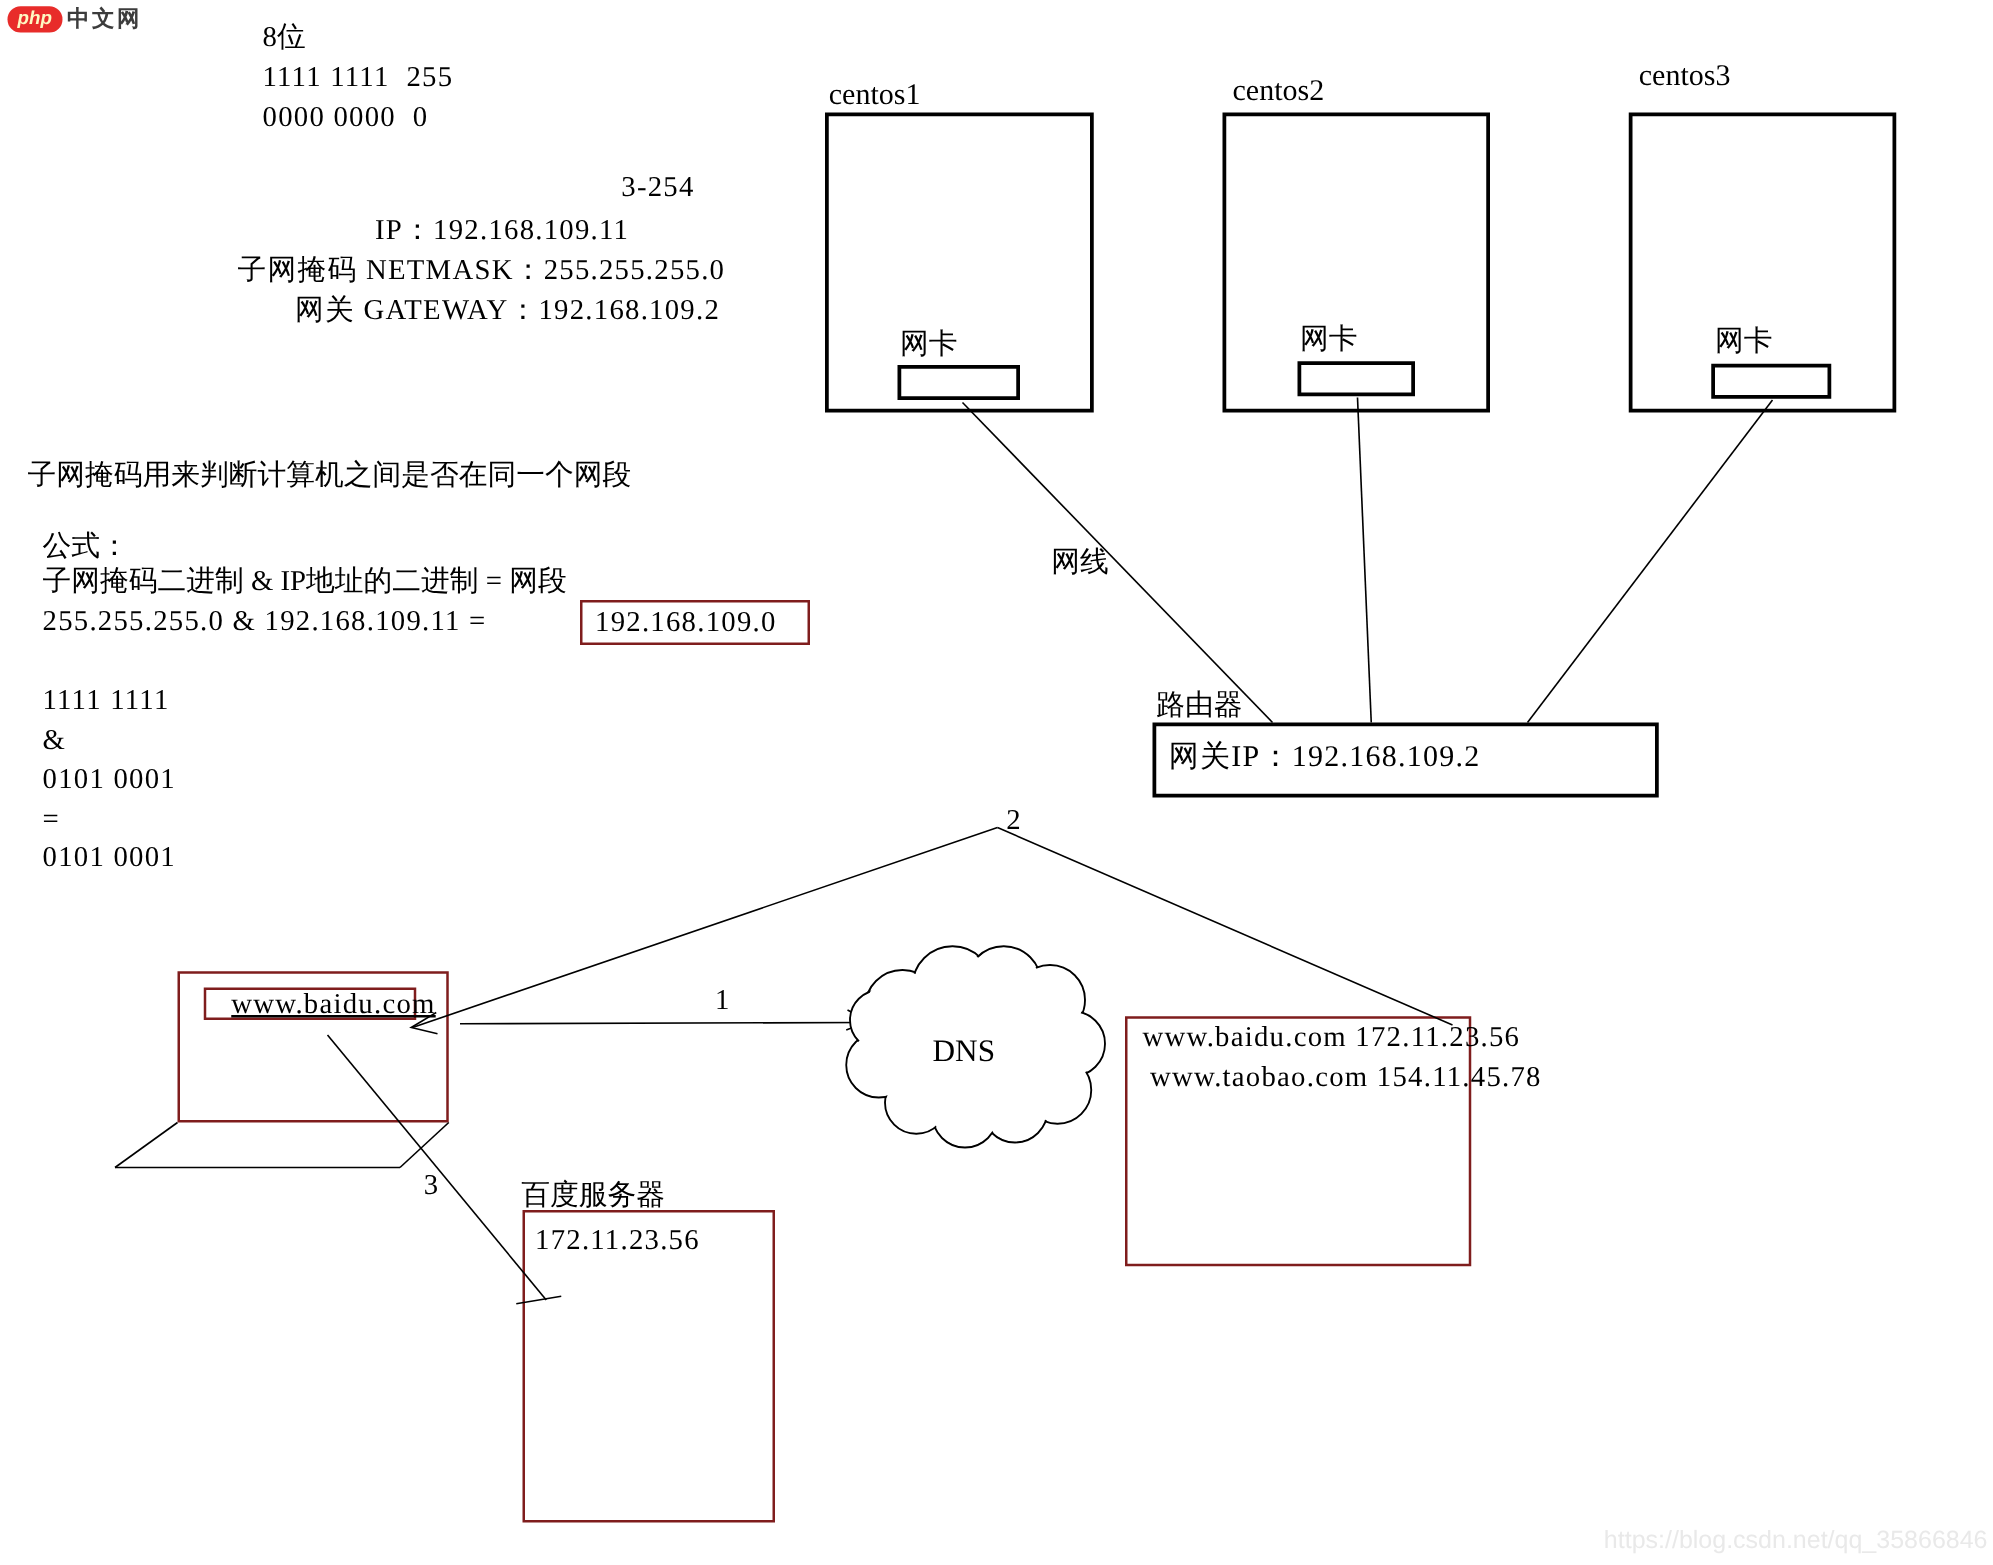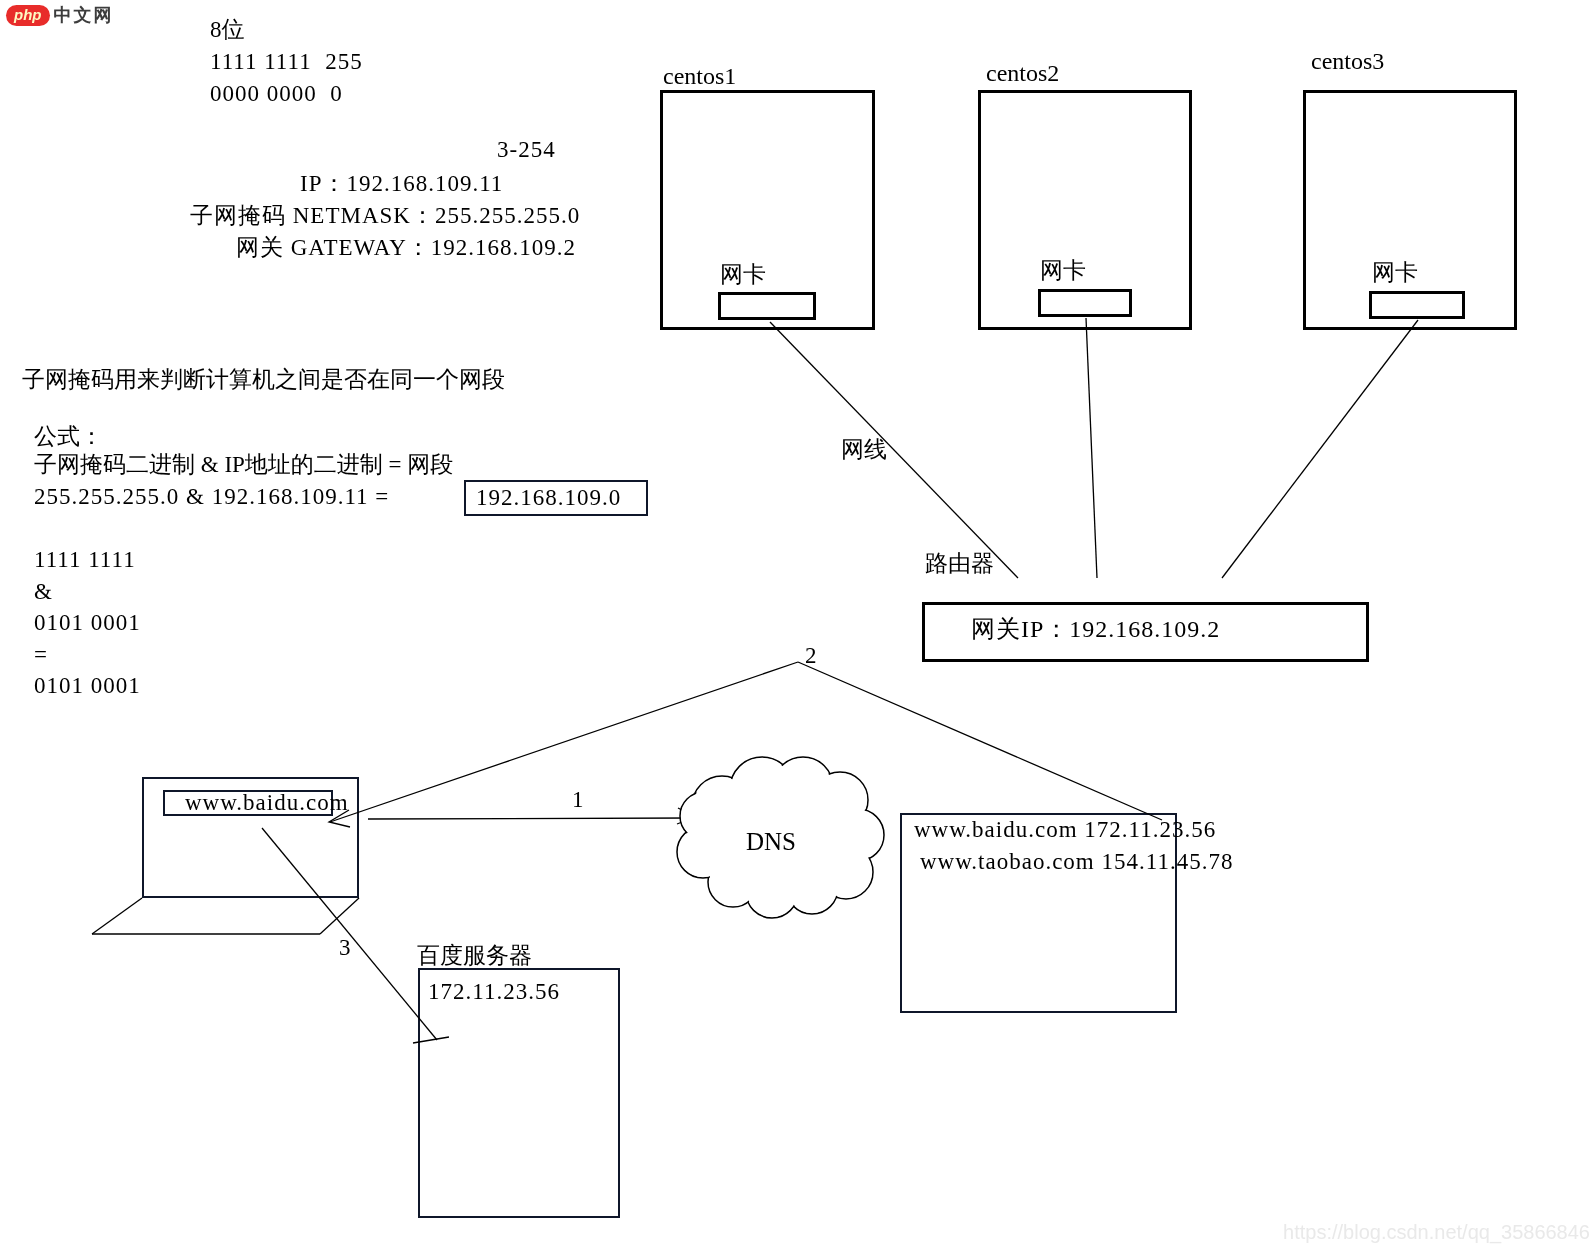--- a/index.html
+++ b/index.html
@@ -1,21 +1,21 @@
 <!DOCTYPE html>
 <html><head>
 <meta charset="utf-8">
 <style>
   html,body{margin:0;padding:0;background:#fff;}
   .canvas{position:relative;width:1594px;height:1252px;background:#ffffff;overflow:hidden;
           font-family:"Liberation Serif","DejaVu Serif",serif;color:#000;}
   .txt{position:absolute;white-space:pre;font-size:23px;line-height:1.25;}
   .num{letter-spacing:1px;}
   .box{position:absolute;border:3px solid #000;box-sizing:border-box;background:transparent;}
-  .thinbox{position:absolute;border:2px solid #0f172a;box-sizing:border-box;background:transparent;}
+  .thinbox{position:absolute;border:2px solid #7f1d1d;box-sizing:border-box;background:transparent;text-decoration:underline;}
   svg.overlay{position:absolute;left:0;top:0;}
   .logo{position:absolute;left:6px;top:3px;display:flex;align-items:center;gap:4px;
         font-family:"Liberation Sans","DejaVu Sans",sans-serif;}
   .logo-php{display:inline-block;background:#e82c2a;color:#fef9c3;border-radius:12px;
             padding:1px 8px 3px 8px;font-weight:bold;font-style:italic;font-size:15px;}
   .logo-cn{font-weight:bold;font-size:18px;color:#3c3c3c;letter-spacing:2px;}
   .watermark{position:absolute;right:4px;bottom:8px;color:#e9e9e9;font-size:20px;
              font-family:"Liberation Sans","DejaVu Sans",sans-serif;}
   .router-text{padding:8px 0 0 10px;font-size:24px;}
   .addr{line-height:22px;padding-left:20px;font-size:23px;}
@@ -65,21 +65,21 @@
   <div class="box" style="left:1038px;top:289px;width:94px;height:28px;"></div>
 
   <div class="txt" style="left:1311px;top:46px;font-size:24px;">centos3</div>
   <div class="box" style="left:1303px;top:90px;width:214px;height:240px;"></div>
   <div class="txt" style="left:1372px;top:259px;">网卡</div>
   <div class="box" style="left:1369px;top:291px;width:96px;height:28px;"></div>
 
   <div class="txt" style="left:841px;top:436px;">网线</div>
 
   <div class="txt" style="left:925px;top:550px;text-align:right;">路由器</div>
-  <div class="box" style="left:922px;top:602px;width:447px;height:60px;padding-left:36px;">
+  <div class="box" style="left:922px;top:578px;width:405px;height:60px;">
     <div class="router-text num">网关IP：192.168.109.2</div>
   </div>
 
   <div class="txt" style="left:572px;top:786px;">1</div>
   <div class="txt" style="left:805px;top:642px;">2</div>
   <div class="txt" style="left:339px;top:934px;">3</div>
 
   <div class="thinbox" style="left:142px;top:777px;width:217px;height:121px;"></div>
   <div class="thinbox" style="left:163px;top:790px;width:170px;height:26px;">
     <div class="addr num">www.baidu.com</div>

